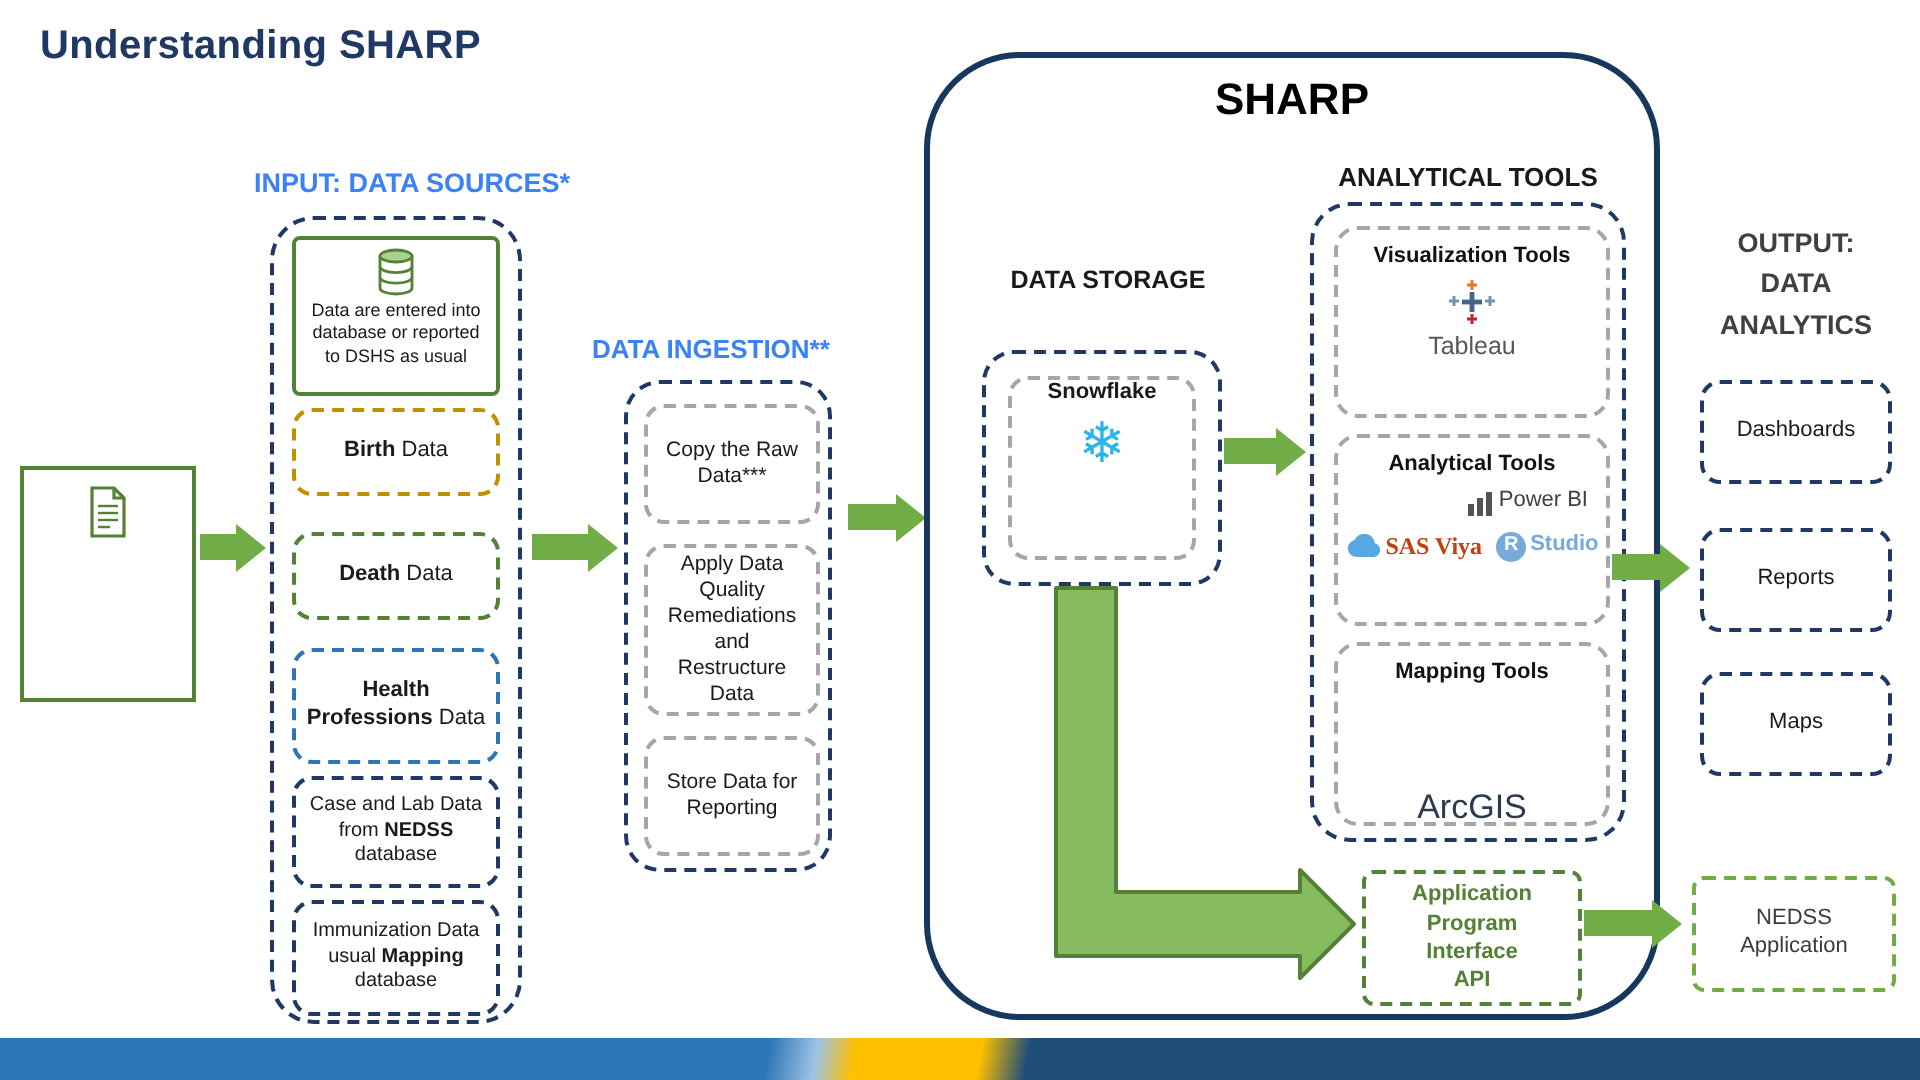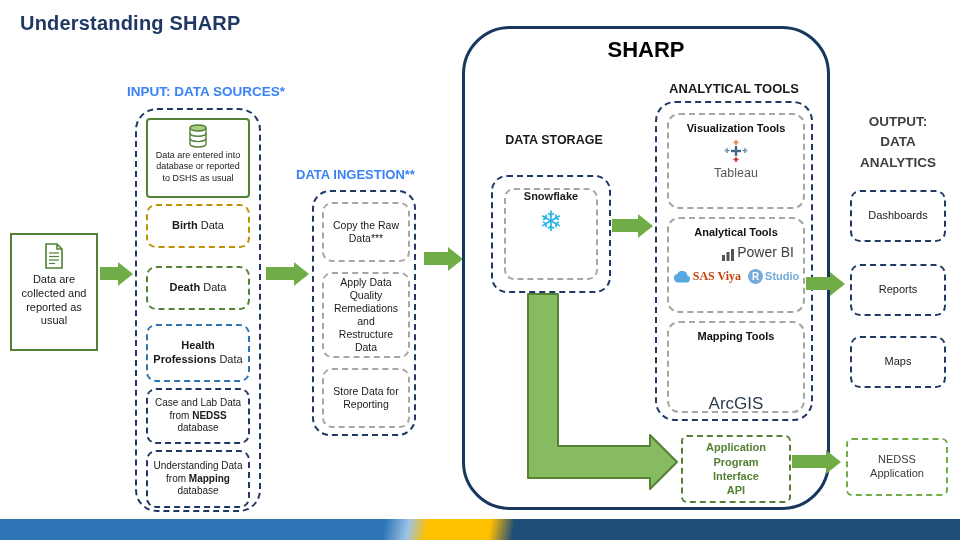--- a/index.html
+++ b/index.html
@@ -44,21 +44,21 @@
 
   .analytic-heading { position:absolute; left:190px; top:52px; width:158px; text-align:center; font-size:13px; font-weight:bold; }
   .analytic-wrap { position:absolute; left:190px; top:72px; width:158px; height:320px; border:2px dashed #1f3864; border-radius:20px; }
   .tool { left:10px; width:138px; border:2px dashed #a6a6a6; border-radius:12px; justify-content:flex-start; padding-top:7px; gap:4px; }
   .tool-0 { top:10px;  height:96px; }
   .tool-1 { top:114px; height:96px; }
   .tool-2 { top:218px; height:92px; }
   .tool-title { font-size:11px; font-weight:bold; color:#111; }
   .tableau-text { font-size:12.5px; color:#54585a; font-weight:500; }
   .pbi-row { align-self:flex-end; margin-right:9px; display:flex; align-items:flex-end; gap:3px; }
-  .pbi-text { font-size:14px; color:#404040; }
+  .pbi-text { font-size:11px; color:#404040; }
   .sasr-row { display:flex; align-items:center; gap:7px; margin-top:4px; }
   .sas-group { display:flex; align-items:center; gap:2px; }
   .sas-text { font-size:12px; color:#c2410c; font-weight:600;font-family:Liberation Serif, serif; }
   .r-group { display:flex; align-items:center; gap:2px; }
   .r-circle { display:inline-flex; width:15px; height:15px; border-radius:50%; background:#75aadb; color:#fff; font-weight:bold; font-size:10px; align-items:center; justify-content:center; }
   .r-text { font-size:11px; color:#75aadb; font-weight:600; }
   .arcgis-text { font-size:17px; color:#2b3b4e; font-weight:500;margin-top:41px; }
 
   .api-box { left:216px; top:406px; width:110px; height:68px; border:2px dashed #538135; border-radius:6px; font-size:11px; font-weight:bold; color:#538135; line-height:1.3; }
 
@@ -95,21 +95,20 @@
 
   <div class="box collected-box">
     <svg width="22" height="26" viewBox="0 0 22 26">
       <path d="M3 1h11l5 5v19H3z" fill="#ffffff" stroke="#538135" stroke-width="1.6"></path>
       <path d="M14 1v5h5" fill="none" stroke="#538135" stroke-width="1.6"></path>
       <line x1="6" y1="10" x2="16" y2="10" stroke="#538135" stroke-width="1.2"></line>
       <line x1="6" y1="13.5" x2="16" y2="13.5" stroke="#538135" stroke-width="1.2"></line>
       <line x1="6" y1="17" x2="16" y2="17" stroke="#538135" stroke-width="1.2"></line>
       <line x1="6" y1="20.5" x2="12" y2="20.5" stroke="#538135" stroke-width="1.2"></line>
     </svg>
-    <div>Data are collected and reported as usual</div>
   </div>
 
   <div class="arrow a1"></div>
 
   <div class="sec-heading input-heading">INPUT: DATA SOURCES*</div>
   <div class="input-wrap">
     <div class="box entry-box">
       <svg width="22" height="24" viewBox="0 0 22 24">
         <path d="M3 4v16c0 1.7 3.6 3 8 3s8-1.3 8-3V4" fill="#ffffff" stroke="#538135" stroke-width="1.4"></path>
         <ellipse cx="11" cy="4" rx="8" ry="3" fill="#a9d18e" stroke="#538135" stroke-width="1.4"></ellipse>
@@ -125,21 +124,21 @@
     <div class="box src src-1">
       <div><span></span><b>Death</b><span> Data</span></div>
     </div>
     <div class="box src src-2">
       <div><span></span><b>Health Professions</b><span> Data</span></div>
     </div>
     <div class="box src src-3">
       <div><span>Case and Lab Data from </span><b>NEDSS</b><span> database</span></div>
     </div>
     <div class="box src src-4">
-      <div><span>Understanding Data from </span><b>Mapping</b><span> database</span></div>
+      <div><span>Immunization Data usual </span><b>Mapping</b><span> database</span></div>
     </div>
   </div>
 
   <div class="arrow a2"></div>
 
   <div class="sec-heading ingest-heading">DATA INGESTION**</div>
   <div class="ingest-wrap">
     <div class="box step step-0">Copy the Raw Data***</div>
     <div class="box step step-1">Apply Data Quality Remediations and Restructure Data</div>
     <div class="box step step-2">Store Data for Reporting</div>

